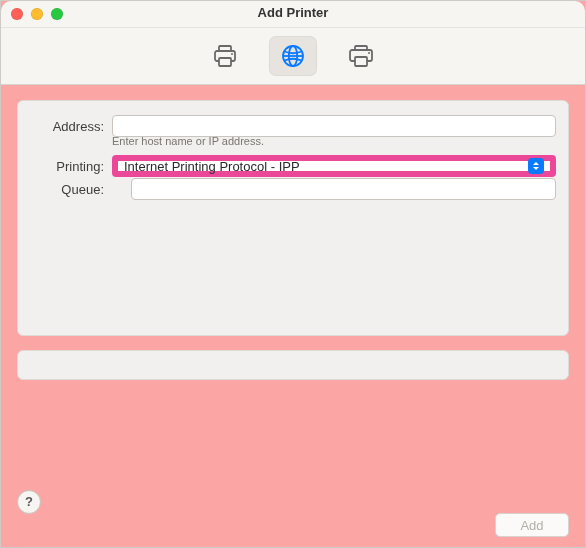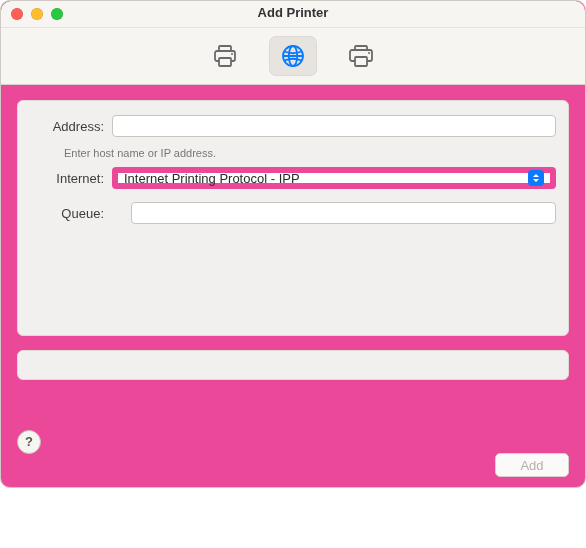--- a/index.html
+++ b/index.html
@@ -1,45 +1,45 @@
 <!DOCTYPE html>
 <html><head>
 <meta charset="utf-8">
 <style>
   html,body{margin:0;padding:0;font-family:-apple-system,"Helvetica Neue",Arial,sans-serif;font-size:13px;color:#2a2a2a;}
-  .window{width:586px;height:488px;background:#ec4899;border:1px solid #cfcac5;border-radius:10px;box-sizing:border-box;position:relative;overflow:hidden;}
+  .window{width:586px;height:548px;background:#fca5a5;border:1px solid #cfcac5;border-radius:0;box-sizing:border-box;position:relative;overflow:hidden;}
   .titlebar{height:26px;background:#f7f5f2;border-bottom:1px solid #e6e2dd;border-radius:10px 10px 0 0;position:relative;}
   .traffic{position:absolute;left:10px;top:7px;display:flex;gap:8px;}
   .dot{width:12px;height:12px;border-radius:50%;box-shadow:inset 0 0 0 0.5px rgba(0,0,0,.15);}
   .red{background:#ff5f57;}
   .yellow{background:#febc2e;}
   .green{background:#28c840;}
   .wtitle{position:absolute;left:0;right:0;top:4px;text-align:center;font-weight:600;font-size:13px;color:#333;}
   .toolbar{height:56px;background:#f7f5f2;border-bottom:1px solid #d7d3cd;display:flex;justify-content:center;align-items:center;}
   .seg{display:flex;gap:20px;}
   .segbtn{width:48px;height:40px;border-radius:7px;display:flex;align-items:center;justify-content:center;}
   .segbtn.sel{background:#e7e3df;box-shadow:inset 0 0 0 1px rgba(0,0,0,.04);}
   .body{position:absolute;top:83px;left:0;right:0;bottom:0;padding:16px 16px 12px 16px;box-sizing:border-box;overflow:hidden;}
   .panel{background:#f2f0ee;border:1px solid #dedad4;border-radius:6px;padding:14px 12px 14px 12px;box-sizing:border-box;}
   .panel.top{min-height:236px;}
   .gap{height:14px;}
-  .row{display:flex;align-items:center;min-height:22px;margin-bottom:13px;}
+  .row{display:flex;align-items:center;min-height:22px;margin-bottom:1px;}
   .row:last-child{margin-bottom:0;gap:19px;}
   .lbl{width:74px;text-align:right;padding-right:8px;color:#3d3d3d;}
   .field{flex:1;}
   .text-input{width:100%;height:22px;box-sizing:border-box;border:1px solid #c9c4be;border-radius:4px;background:#ffffff;padding:2px 6px;font-size:13px;outline:none;}
   .select{width:100%;height:22px;box-sizing:border-box;border:6px solid #ec4899;border-radius:4px;background:#ffffff;padding:2px 6px;font-size:13px;position:relative;display:flex;align-items:center;justify-content:space-between;}
   .end-cap{width:16px;height:16px;border-radius:4px;background:#0a7aff;display:flex;flex-direction:column;align-items:center;justify-content:center;}
   .end-cap::before,.end-cap::after{content:"";width:0;height:0;border-left:3px solid transparent;border-right:3px solid transparent;}
   .end-cap::before{border-bottom:3px solid #fff;margin-bottom:1px;}
   .end-cap::after{border-top:3px solid #fff;margin-top:1px;}
   .end-cap.grey{background:#dedad4;}
   .end-cap.grey::before{border-bottom-color:#6a6a6a;}
   .end-cap.grey::after{border-top-color:#6a6a6a;}
-  .hint{font-size:11px;color:#7a7670;margin-left:34px;margin-top:-3px;margin-bottom:8px;}
+  .hint{font-size:11px;color:#7a7670;margin-left:82px;margin-top:-3px;margin-bottom:8px;}
   .footer{position:absolute;left:16px;right:16px;bottom:10px;display:flex;align-items:center;justify-content:space-between;}
   .helpbtn{width:22px;height:22px;border-radius:50%;border:1px solid #c6c1bb;background:#f7f5f2;display:flex;align-items:center;justify-content:center;color:#5a5752;font-weight:600;font-size:13px;}
   .addbtn{min-width:72px;height:22px;border-radius:5px;border:1px solid #d7d2cc;background:#fbfaf8;color:#b5b0aa;font-size:13px;display:flex;align-items:center;justify-content:center;margin-top:47px;}
   svg{display:block;}
 </style>
 </head>
 <body>
 
 <div class="window">
 
@@ -90,21 +90,21 @@
 
   <div class="body">
 
     <div class="panel top">
       <div class="row">
         <div class="lbl">Address:</div>
         <div class="field"><input class="text-input" value="" style=""></div>
       </div>
       <div class="hint">Enter host name or IP address.</div>
       <div class="row">
-        <div class="lbl">Internet:</div>
+        <div class="lbl">Printing:</div>
         <div class="field">
           <div class="select">
             <span>Internet Printing Protocol - IPP</span>
             <span class="end-cap"></span>
           </div>
         </div>
       </div>
       <div class="row">
         <div class="lbl">Queue:</div>
         <div class="field"><input class="text-input" value="" style=""></div>

